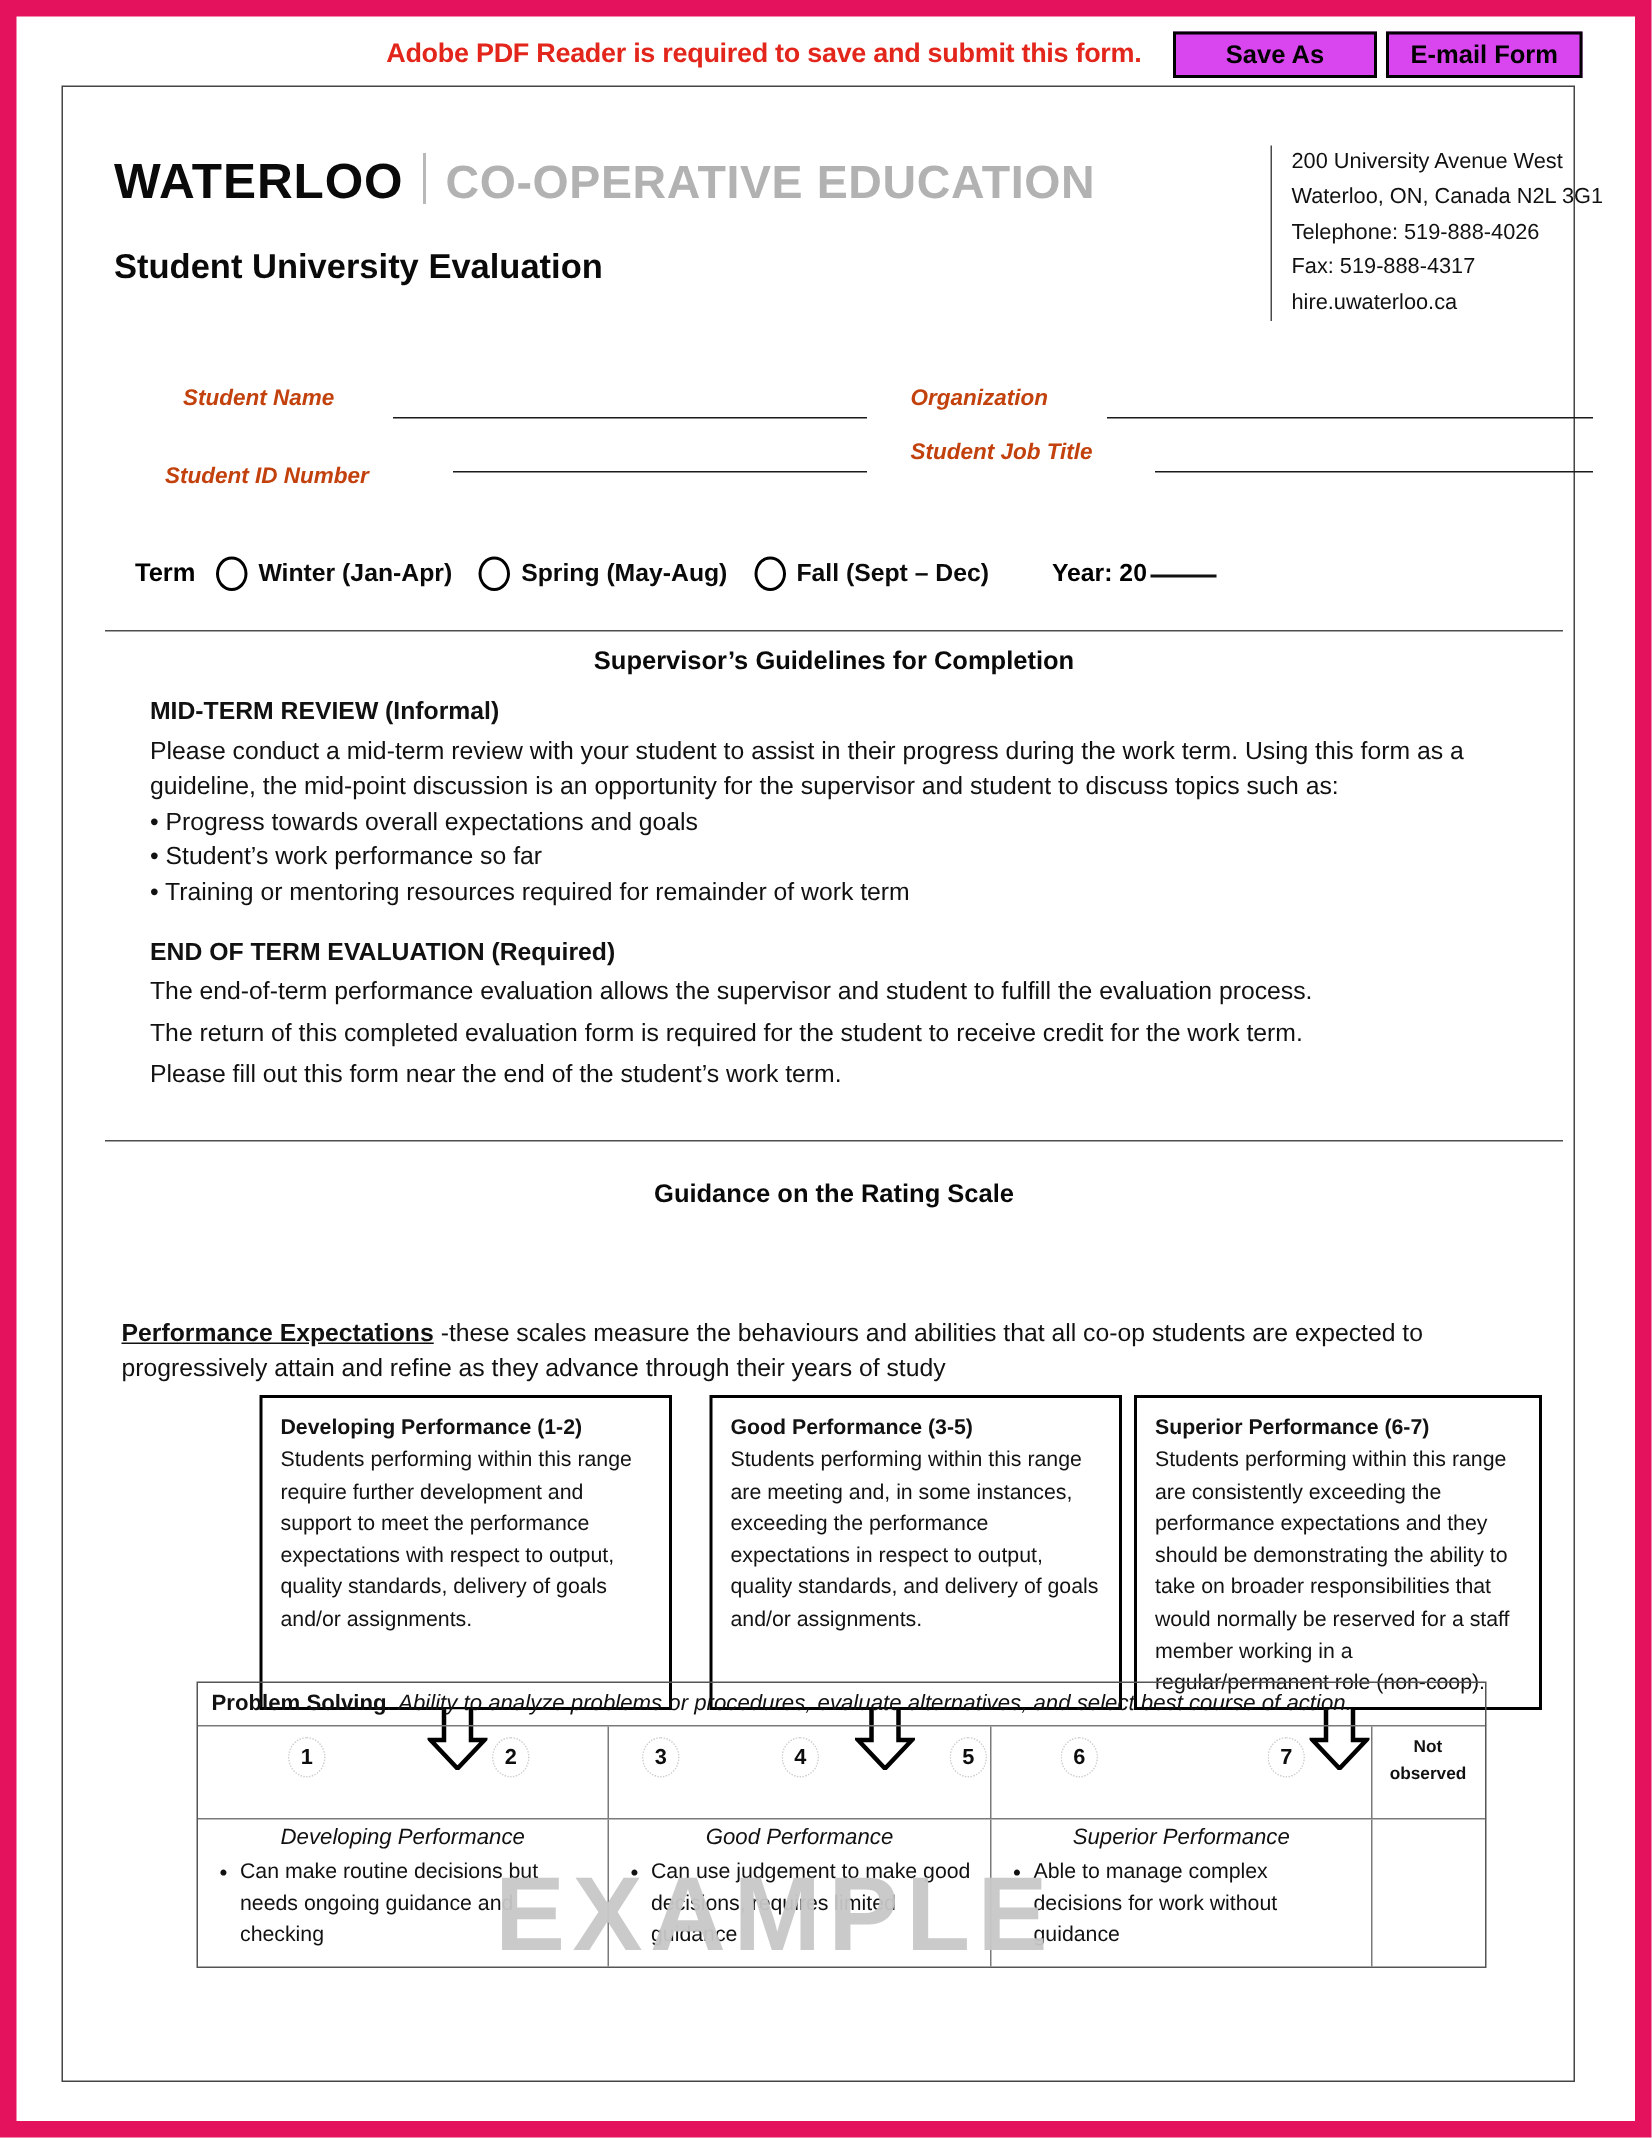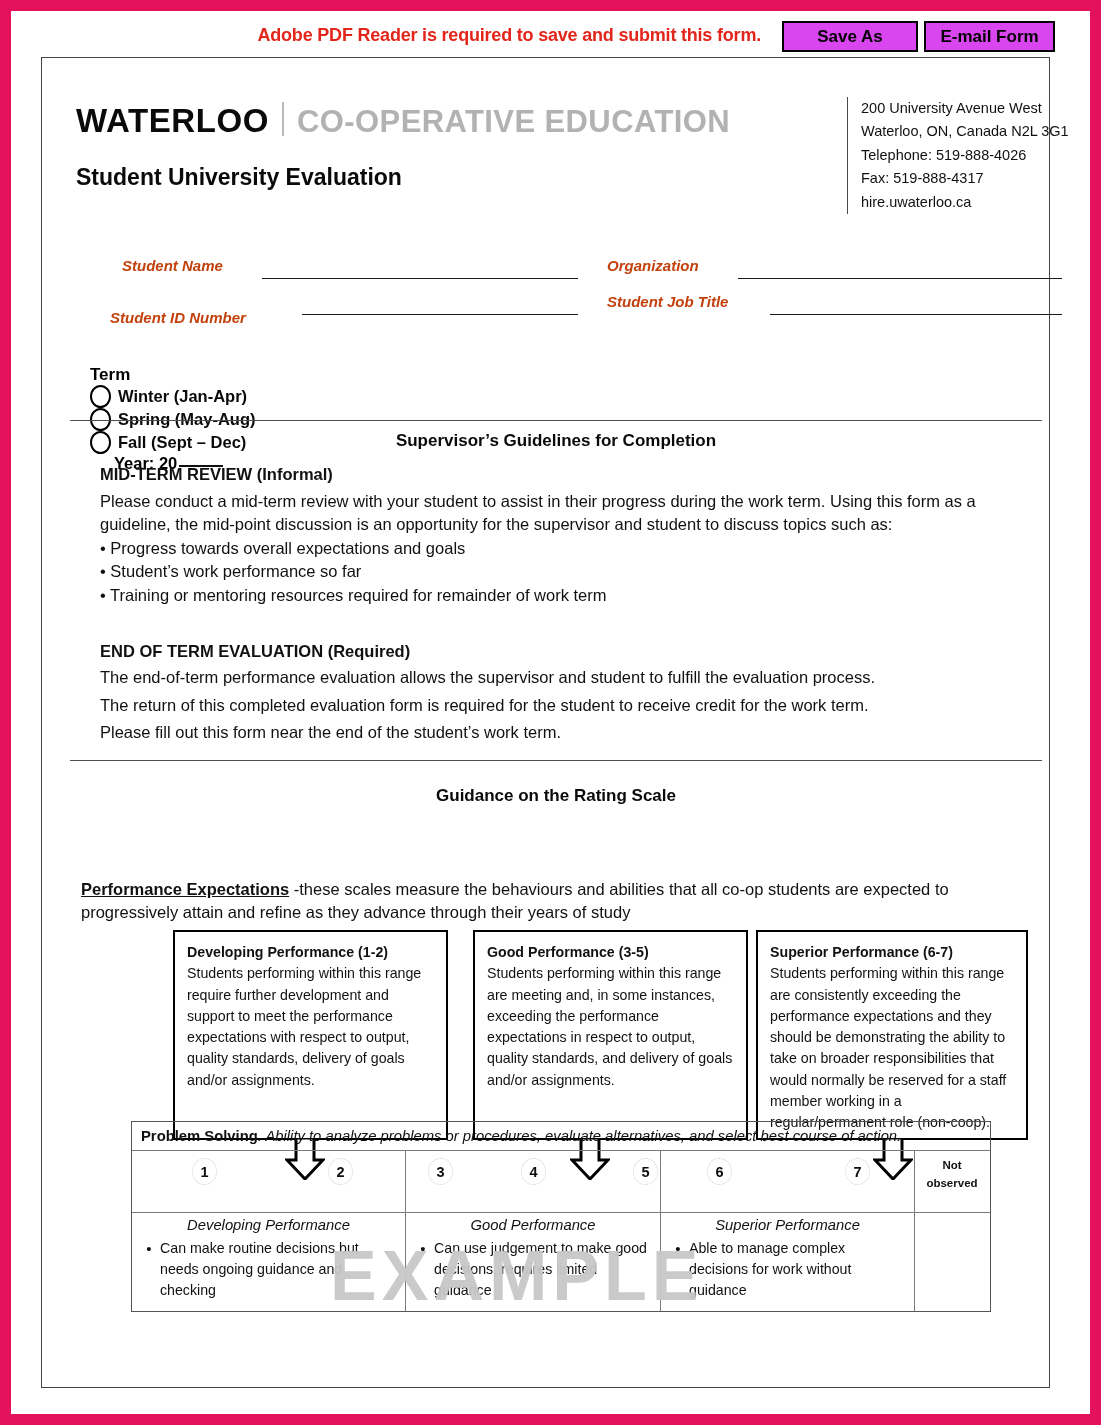--- a/index.html
+++ b/index.html
@@ -155,22 +155,22 @@
   #line-job-title { left: 680px; width: 292px; }
 
   
   #termrow {
     position: absolute;
     left: 48px;
     top: 307px;
     width: 962px;
     height: 34px;
     display: flex;
+    align-items: center;
     white-space: nowrap;
-    flex-direction: column;
   }
   #term-label {
     font-size: 17px;
     font-weight: 700;
     margin-right: 14px;
   }
   .radio-group { display: flex; align-items: center; margin-right: 18px; }
   .radio {
     width: 21px; height: 23px;
     border: 2px solid #000;
@@ -230,21 +230,21 @@
     font-size: 16.5px;
     color: #111;
     line-height: 1.43;
   }
   .gl-head {
     font-weight: 700;
     margin: 0 0 3px 0;
   }
   .gl-p { margin: 0 0 0 0; }
   .gl-bullet { margin: 0; }
-  #eot-head { margin-top: 32px; }
+  #eot-head { margin-top: 16px; }
   .gl-line { margin: 0 0 4px 0; }
 
   
   #perf-intro {
     position: absolute;
     left: 39px;
     top: 820px;
     width: 962px;
     font-size: 16.5px;
     line-height: 1.42;

